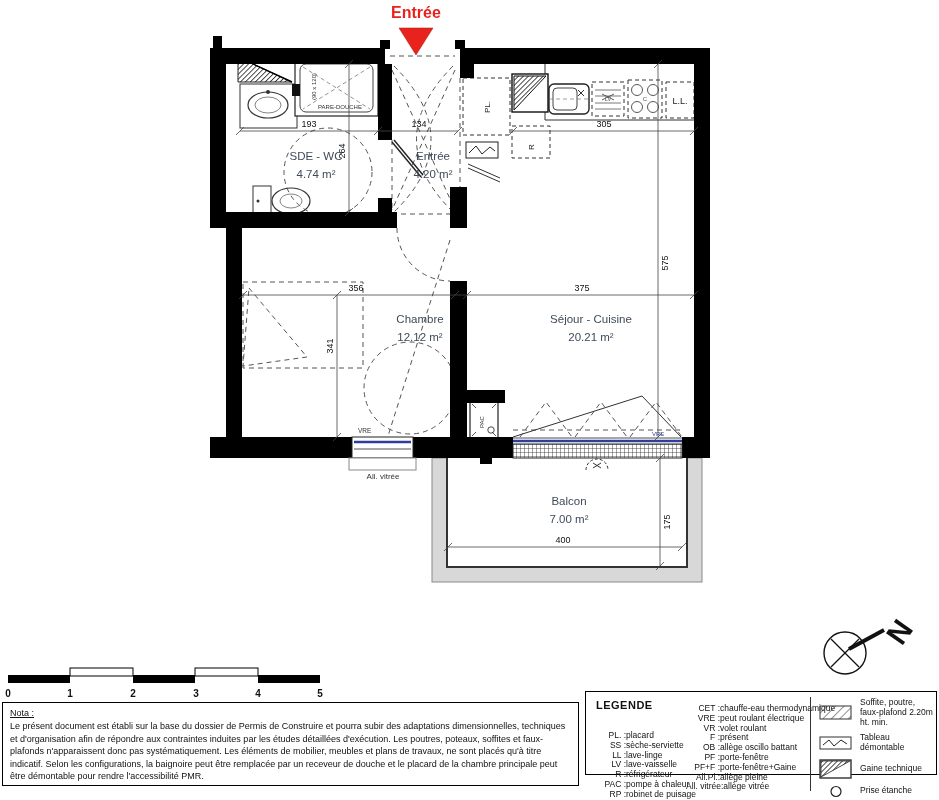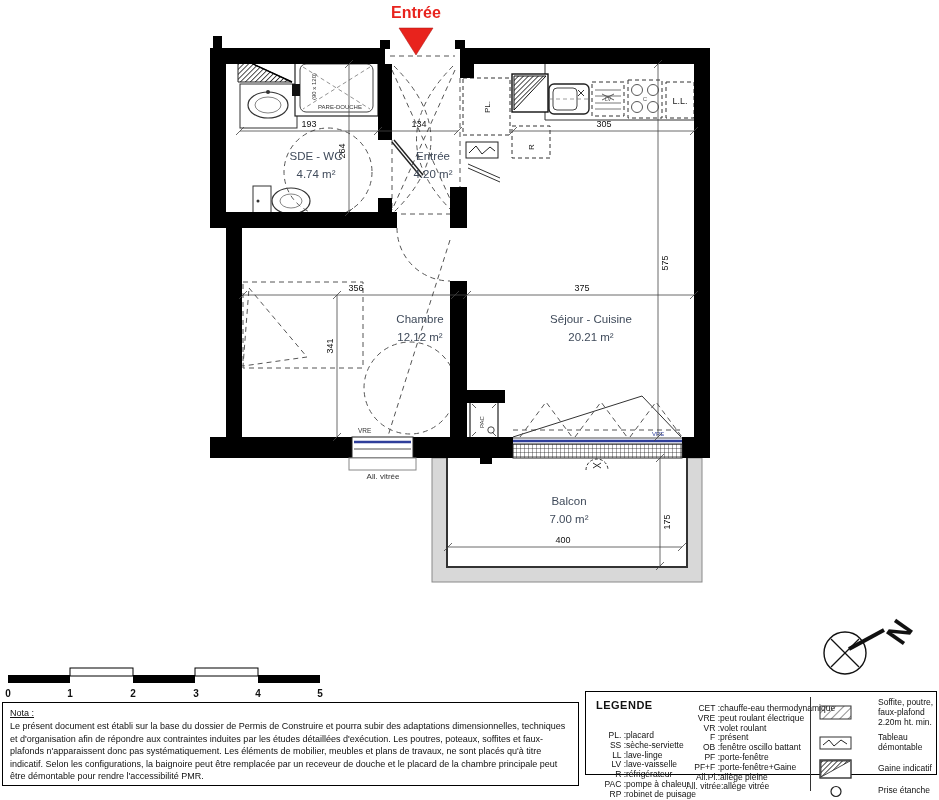--- a/index.html
+++ b/index.html
@@ -15,21 +15,21 @@
   .legend-title{position:absolute;left:10px;top:7px;font-size:11px;font-weight:bold;letter-spacing:.5px;}
   .lcol{position:absolute;font-size:8.5px;line-height:9.8px;white-space:nowrap;}
   .lcol1{left:10px;top:39px;}
   .lcol2{left:100px;top:12px;}
   .abbr{display:inline-block;min-width:30px;text-align:right;}
   .lcol2 .abbr{min-width:34px;}
   .legend-divider{position:absolute;left:224px;top:5px;height:94px;width:1px;background:#333;}
   .symcol{position:absolute;left:232px;top:6px;width:116px;}
   .symrow{display:flex;align-items:center;margin-bottom:6px;}
   .symrow .ic{width:36px;flex:0 0 36px;display:flex;justify-content:center;}
-  .symrow .sl{font-size:8.5px;line-height:1.15;margin-left:24px;}
+  .symrow .sl{font-size:8.5px;line-height:1.15;margin-left:6px;}
 </style>
 </head>
 <body>
 
 <div class="page">
 
 <svg width="939" height="700" viewBox="0 0 939 700" style="position:absolute;left:0;top:0;">
   <defs>
     <pattern id="hatch" width="6" height="6" patternUnits="userSpaceOnUse" patternTransform="rotate(45)">
       <line x1="0" y1="0" x2="0" y2="6" stroke="#444" stroke-width="1.2"></line>
@@ -290,21 +290,21 @@
     <div><span class="abbr">PAC :</span><span>pompe à chaleur</span></div>
     <div><span class="abbr">RP :</span><span>robinet de puisage</span></div>
     <div><span class="abbr">SL:</span><span>sèche-linge</span></div>
   </div>
 
   <div class="lcol lcol2">
     <div><span class="abbr">CET :</span><span>chauffe-eau thermodynamique</span></div>
     <div><span class="abbr">VRE :</span><span>peut roulant électrique</span></div>
     <div><span class="abbr">VR :</span><span>volet roulant</span></div>
     <div><span class="abbr">F :</span><span>présent</span></div>
-    <div><span class="abbr">OB :</span><span>fenêtre oscillo battant</span></div>
+    <div><span class="abbr">OB :</span><span>allège oscillo battant</span></div>
     <div><span class="abbr">PF :</span><span>porte-fenêtre</span></div>
     <div><span class="abbr">PF+F :</span><span>porte-fenêtre+Gaine</span></div>
     <div><span class="abbr">All.Pl.:</span><span>allège pleine</span></div>
     <div><span class="abbr">All. vitrée:</span><span>allège vitrée</span></div>
   </div>
 
   <div class="legend-divider"></div>
 
   <div class="symcol">
     <div class="symrow">
@@ -324,21 +324,21 @@
       </span>
       <span class="sl">Tableau démontable</span>
     </div>
     <div class="symrow">
       <span class="ic">
         <svg width="34" height="20">
               <rect x="1" y="1" width="31" height="18" fill="#fff" stroke="#333" stroke-width="1.4"></rect>
               <polygon points="2,2 31,2 2,18" fill="url(#hatchDense)" stroke="#222" stroke-width="0.8"></polygon>
             </svg>
       </span>
-      <span class="sl">Gaine indicatif</span>
+      <span class="sl">Gaine technique</span>
     </div>
     <div class="symrow">
       <span class="ic">
         <svg width="34" height="13">
               <circle cx="17" cy="6.5" r="5" fill="none" stroke="#222" stroke-width="1.2"></circle>
             </svg>
       </span>
       <span class="sl">Prise étanche</span>
     </div>
     <div class="symrow">

